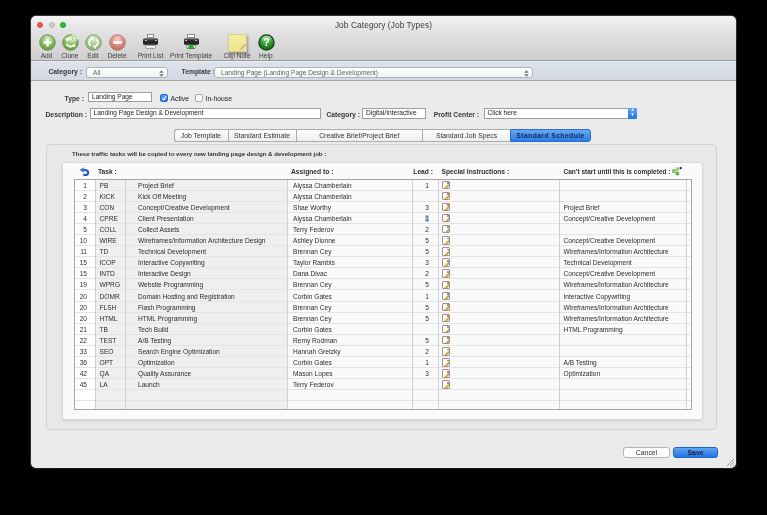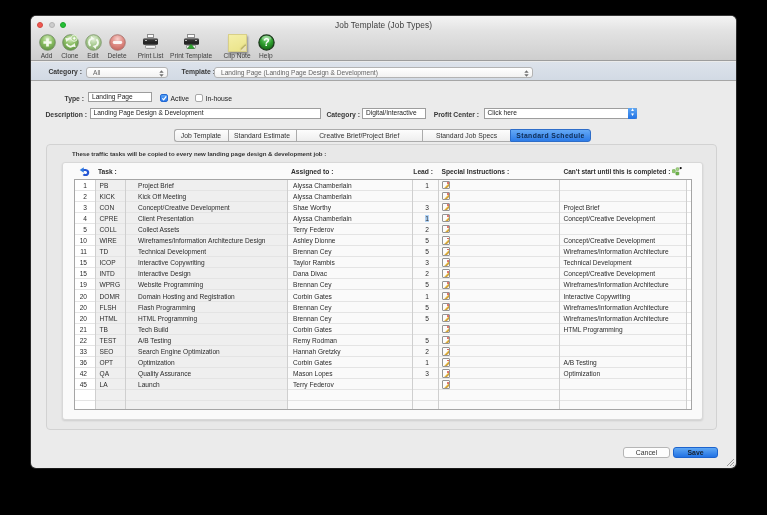--- a/index.html
+++ b/index.html
@@ -79,21 +79,21 @@
 #save { left:642px; width:45px; background:linear-gradient(#5ea7f4,#2272e4); border:1px solid #1c63cd; color:#15202e; font-weight:bold; }
 </style>
 </head>
 <body>
 <div id="win">
 
   <div id="chrome">
     <div class="light" style="left:6.2px; background:#f25750; border:.5px solid #cf4a42;"></div>
     <div class="light" style="left:17.5px; background:#cdcdcd; border:.5px solid #b4b4b4;"></div>
     <div class="light" style="left:29.4px; background:#25c035; border:.5px solid #1da32a;"></div>
-    <div id="ttl">Job Template (Job Types)</div>
+    <div id="ttl">Job Category (Job Types)</div>
   </div>
 
   <svg class="tbi" style="left:7.6px;" width="17" height="17" viewBox="0 0 17 17">
     <defs>
       <radialGradient id="gAdd" cx="50%" cy="28%" r="75%">
         <stop offset="0" stop-color="#d9eec6"></stop>
           <stop offset=".45" stop-color="#8fc168"></stop>
           <stop offset="1" stop-color="#5d913d"></stop>
       </radialGradient>
       <radialGradient id="gEdit" cx="50%" cy="28%" r="75%">

